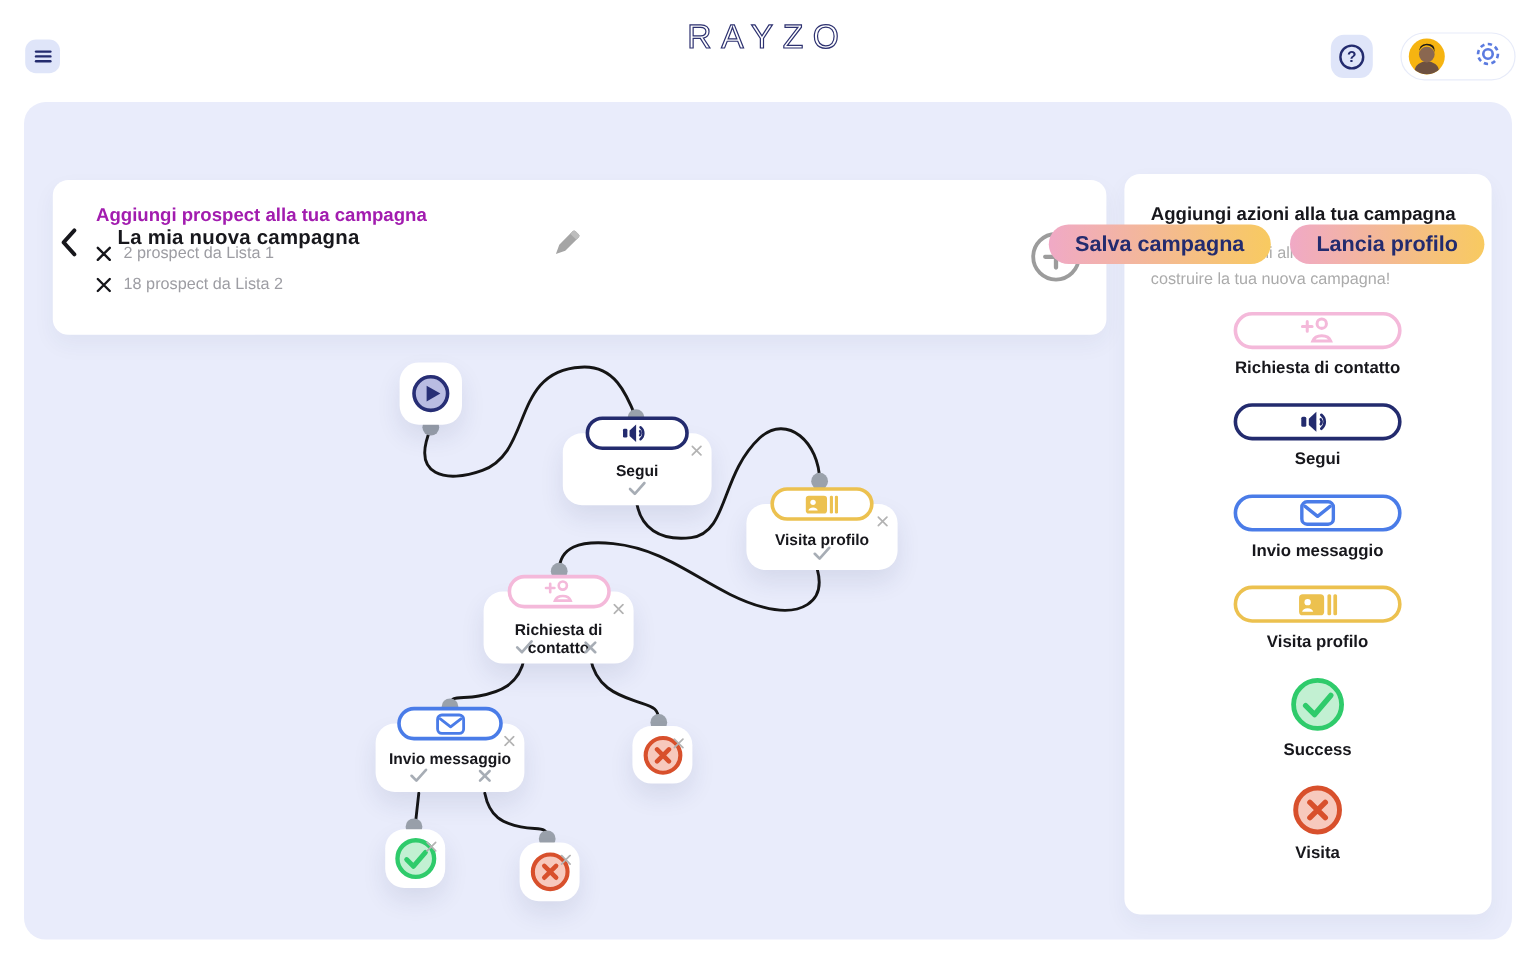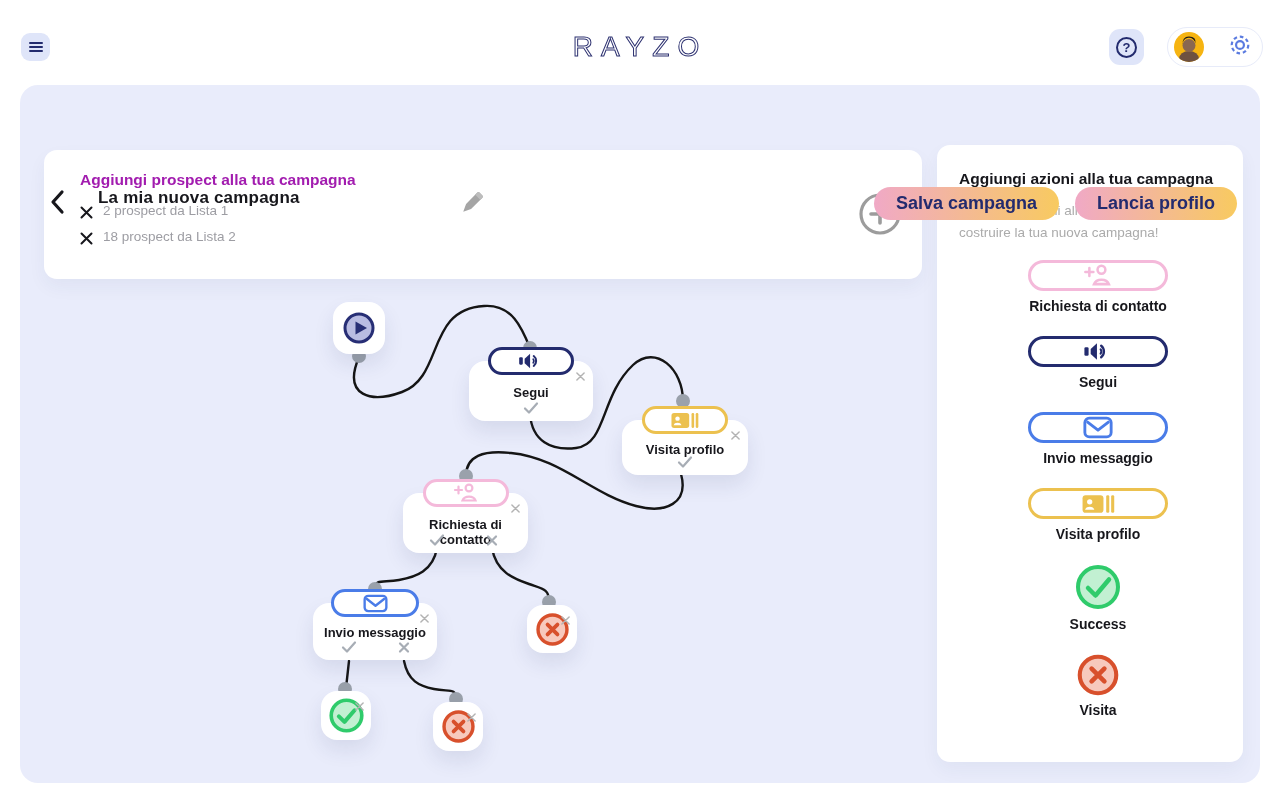--- a/index.html
+++ b/index.html
@@ -3,21 +3,21 @@
 <meta charset="utf-8">
 <style>
   * { margin:0; padding:0; box-sizing:border-box; }
   html,body { width:1280px; height:800px; background:#ffffff; font-family:"Liberation Sans", sans-serif; overflow:hidden; }
 
   
   .topbar { position:absolute; left:0; top:0; width:1280px; height:85px; background:#fff; }
   .icon-sq { position:absolute; background:#dfe5f9; border-radius:9px; display:flex; align-items:center; justify-content:center; cursor:pointer; }
   .menu-btn { left:21px; top:33px; width:29px; height:28px; }
   .menu-btn .bar { width:14px; height:2.4px; background:#232b6e; border-radius:2px; margin:1.6px 0; }
-  .logo-wrap { position:absolute; left:560px; top:28px; width:160px; height:38px; }
+  .logo-wrap { position:absolute; left:560px; top:12px; width:160px; height:38px; }
   .help-btn { left:1109px; top:29px; width:35px; height:36px; border-radius:11px; }
   .help-circle { width:21px; height:21px; border:2.2px solid #232b6e; border-radius:50%; display:flex; align-items:center; justify-content:center; font-size:13px; font-weight:700; color:#232b6e; }
   .user-pill { position:absolute; left:1167px; top:27px; width:96px; height:40px; background:#fff; border:1.5px solid #e7ebf9; border-radius:20px; display:flex; align-items:center; justify-content:space-between; padding:0 10px 0 6px; }
   .avatar { width:30px; height:30px; border-radius:50%; background:#f6b411; overflow:hidden; cursor:pointer; }
 
   
   .canvas { position:absolute; left:20px; top:85px; width:1240px; height:698px; background:#e9ecfb; border-radius:18px; }
   .flow-area { position:absolute; inset:0; z-index:0; }
   .flow-area svg.wires { position:absolute; left:0; top:0; pointer-events:none; }
 

